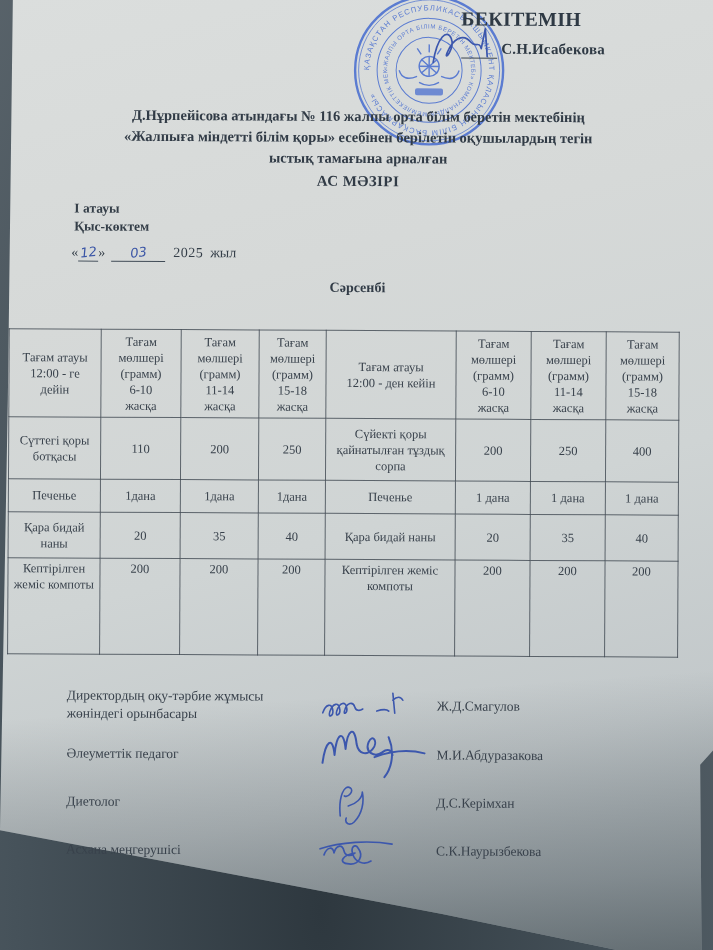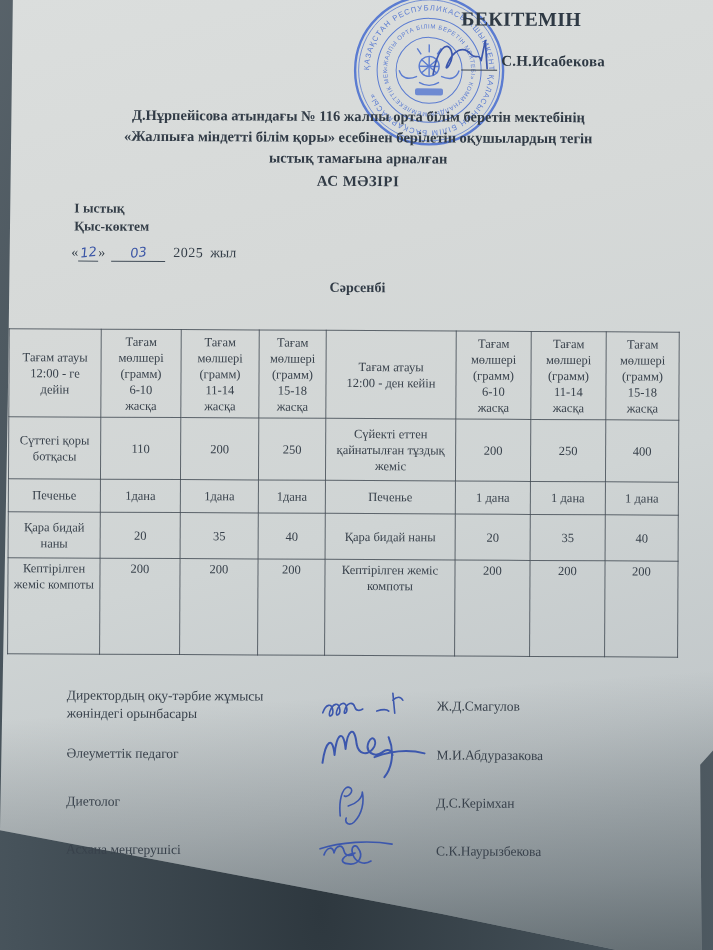--- a/index.html
+++ b/index.html
@@ -13,21 +13,21 @@
     clip-path:polygon(1.8% 0%,100% 0%,100% 79%,98.2% 80.5%,98.4% 100%,86.5% 100%,62% 96.2%,0% 87.4%,1.1% 42%);
     background:
       linear-gradient(176deg, rgba(0,0,0,0) 72%, rgba(52,63,70,0.38) 92%, rgba(45,56,62,0.55) 100%),
       linear-gradient(165deg,#dbdedd 0%,#d6d9d8 30%,#cfd4d4 55%,#c2c8ca 78%,#a7b0b4 100%);
   }
   .content{position:absolute;inset:0;transform:rotate(0.3deg);color:#343e48;}
 
   
   .approval{position:absolute;left:459px;top:8px;font-weight:bold;font-size:15px;line-height:20px;color:#2e3944;letter-spacing:.2px;}
   .approval .big{font-size:20px;}
-  .sig-row{position:relative;display:flex;align-items:flex-end;margin-top:22px;}
+  .sig-row{position:relative;display:flex;align-items:flex-end;margin-top:10px;}
   .print-line{display:inline-block;width:36px;border-bottom:1.6px solid #3a444e;margin-right:4px;}
   .dir-sig{position:absolute;left:-34px;top:-16px;}
 
   
   .stamp{position:absolute;left:347px;top:-10px;opacity:.88;}
   .stamp *{vector-effect:non-scaling-stroke;}
 
   
   .title{position:absolute;left:0;top:106px;width:100%;text-align:center;font-weight:bold;font-size:14.5px;line-height:21px;color:#313b46;}
   .menu-title{margin-top:2px;font-size:15px;letter-spacing:.4px;}
@@ -103,21 +103,21 @@
     </div>
 
     <div class="title">
       <div>Д.Нұрпейісова атындағы № 116 жалпы орта білім беретін мектебінің</div>
       <div>«Жалпыға міндетті білім қоры» есебінен берілетін оқушылардың тегін</div>
       <div>ыстық тамағына арналған</div>
       <div class="menu-title">АС МӘЗІРІ</div>
     </div>
 
     <div class="period">
-      <div>І ыстық</div>
+      <div>І атауы</div>
       <div>Қыс-көктем</div>
     </div>
 
     <div class="date-line">
       <span>«</span><span class="day-wrap"><span class="hand">12</span></span><span>»</span><span class="month-blank"><span class="hand">03</span></span><span class="year">2025</span>&nbsp;&nbsp;<span>жыл</span>
     </div>
 
     <div class="day-heading">Сәрсенбі</div>
 
     <table class="menu">
@@ -167,21 +167,21 @@
 мөлшері
 (грамм)
 15-18
 жасқа</th>
       </tr>
       <tr class="r0">
         <td>Сүттегі қоры ботқасы</td>
         <td>110</td>
         <td>200</td>
         <td>250</td>
-        <td>Сүйекті еттен қайнатылған тұздық жеміс</td>
+        <td>Сүйекті қоры қайнатылған тұздық сорпа</td>
         <td>200</td>
         <td>250</td>
         <td>400</td>
       </tr>
       <tr class="r1">
         <td>Печенье</td>
         <td>1дана</td>
         <td>1дана</td>
         <td>1дана</td>
         <td>Печенье</td>

